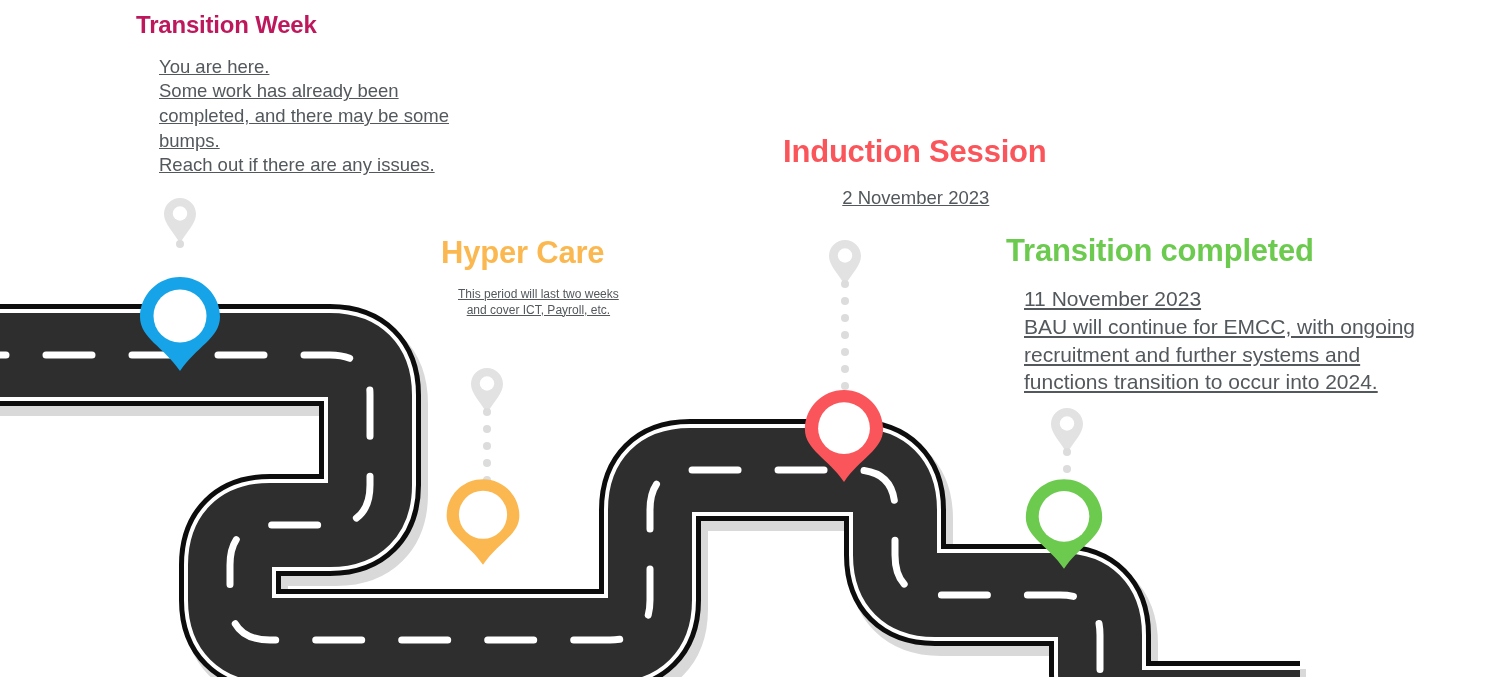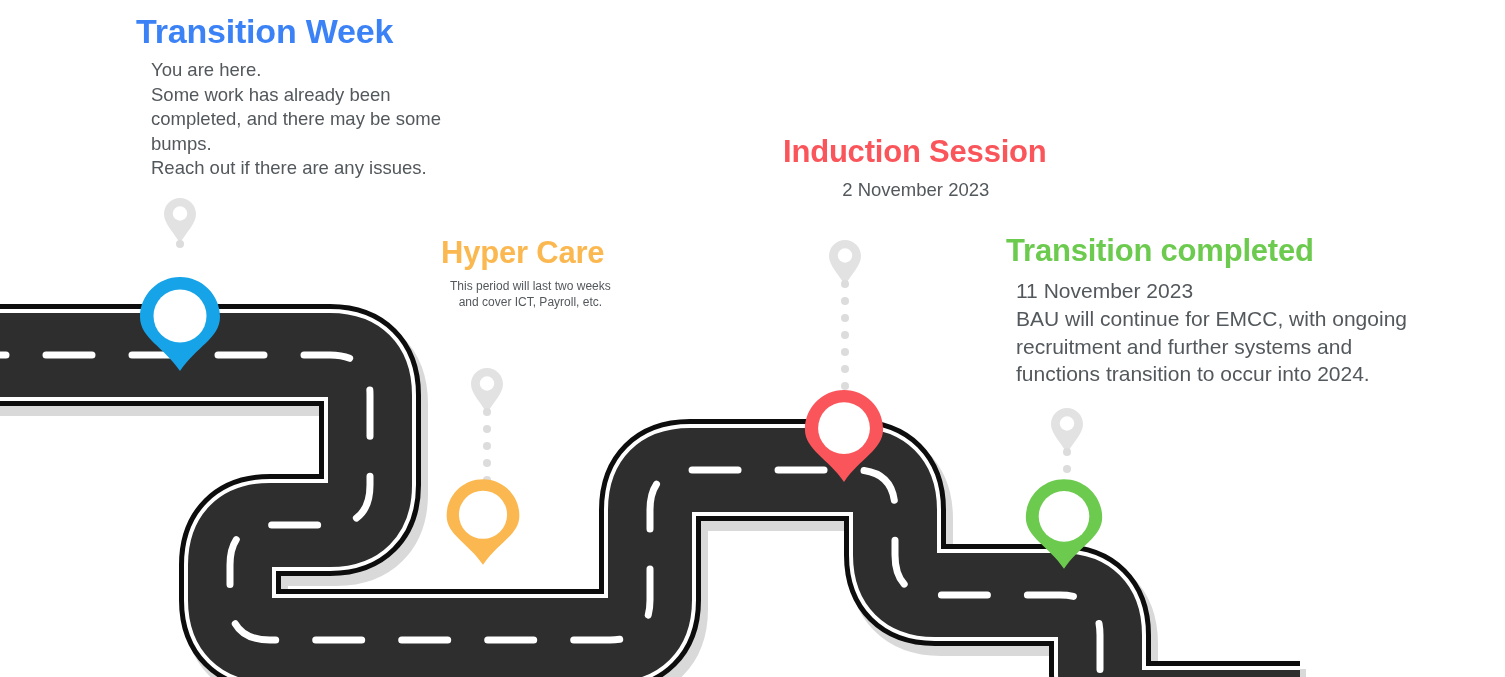--- a/index.html
+++ b/index.html
@@ -30,27 +30,28 @@
   .ms-title {
     font-weight: bold;
     letter-spacing: -0.2px;
     white-space: nowrap;
     line-height: 1.12;
     margin: 0 0 6px 0;
   }
   .ms-body {
     color: #53585c;
     line-height: 1.33;
-    margin: 8px;
+    margin: 16px;
     white-space: pre-line;
+    text-decoration: underline;
   }
 
   
   #ms-transition-week { left: 136px; top: 12px; }
-  #ms-transition-week .ms-title { font-size: 34px; color: #3b82f6; }
+  #ms-transition-week .ms-title { font-size: 24px; color: #be185d; }
   #ms-transition-week .ms-body  { font-size: 18.5px; padding-left: 7px; }
 
   
   #ms-hyper-care { left: 441px; top: 236px; }
   #ms-hyper-care .ms-title { font-size: 31px; color: #FBB850; }
   #ms-hyper-care .ms-body  { font-size: 12px; padding-left: 1px; text-align: center; }
 
   
   #ms-induction-session { left: 783px; top: 135px; }
   #ms-induction-session .ms-title { font-size: 31px; color: #FA555A; }

